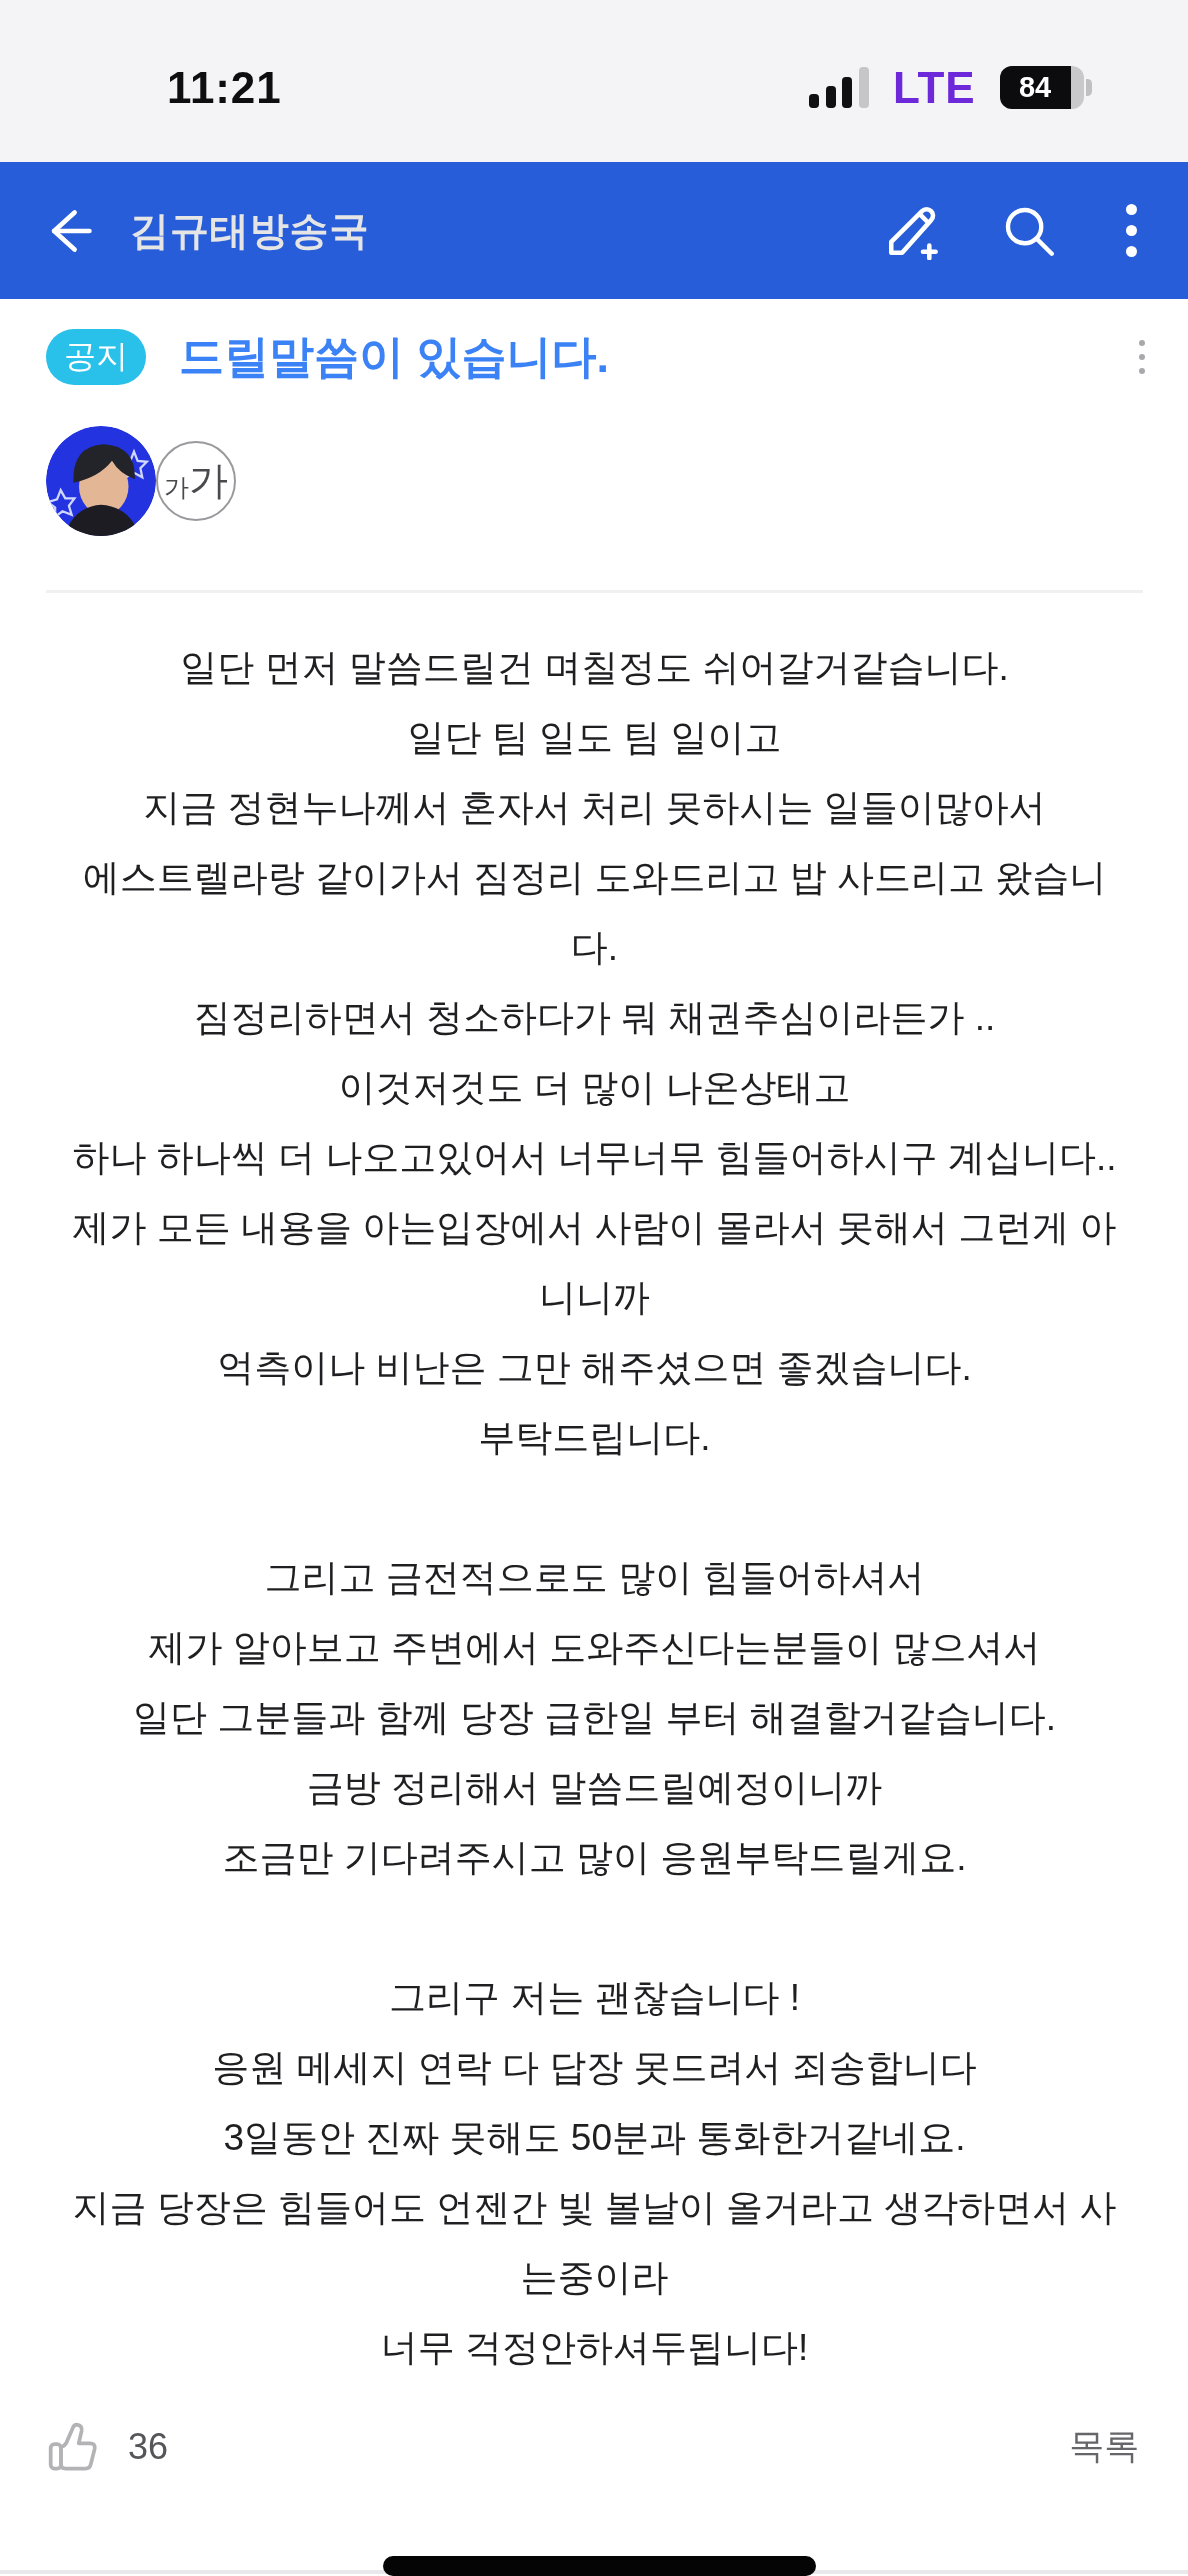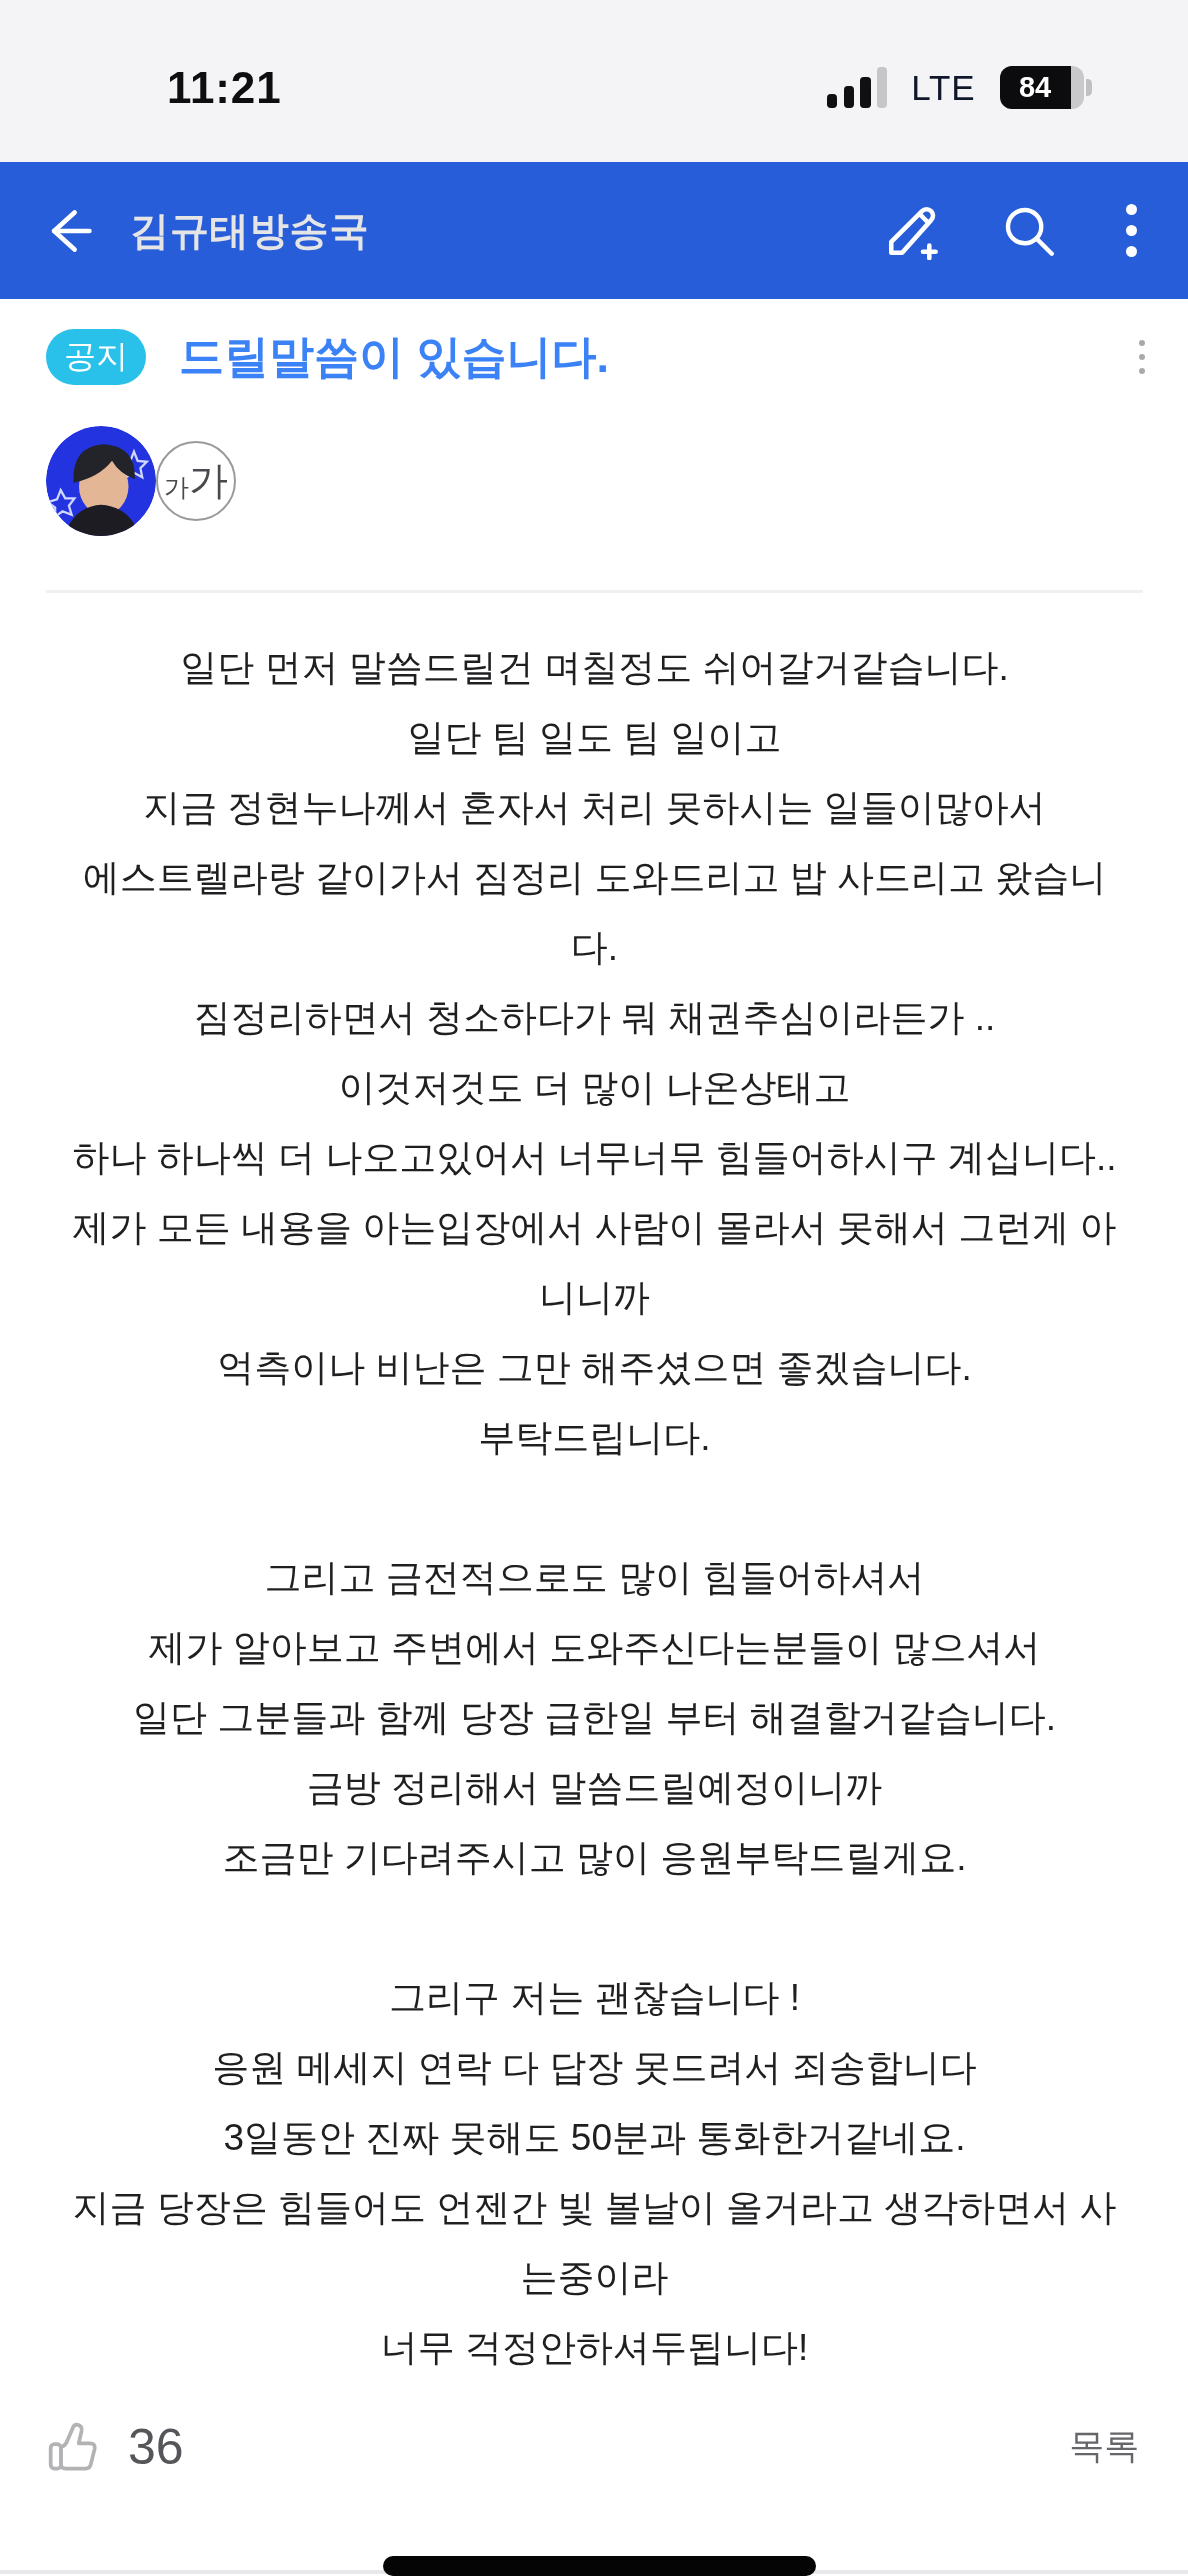--- a/index.html
+++ b/index.html
@@ -14,21 +14,21 @@
     height:162px; background:#f4f4f6;
     display:flex; align-items:center; justify-content:space-between;
     padding:13px 97px 0 167px;
   }
   .sb-time { font-size:44px; font-weight:bold; color:#0e0e10; letter-spacing:0.9px; }
   .sb-right { display:flex; align-items:center; gap:24px; }
   .sb-signal { display:flex; align-items:flex-end; gap:6.5px; height:41px; }
   .sb-signal .bar { width:10.2px; border-radius:3.7px; background:#101012; }
   .sb-signal .b1{height:14px} .sb-signal .b2{height:22px} .sb-signal .b3{height:31px}
   .sb-signal .b4{height:41px; background:#c6c6c8;}
-  .sb-lte { font-size:35px; font-weight:normal; color:#0f172a; letter-spacing:0.9px; }
+  .sb-lte { font-size:44px; font-weight:bold; color:#6d28d9; letter-spacing:0.9px; }
   .sb-batt { display:flex; align-items:center; }
   .sb-batt-body {
     width:84px; height:43px; background:#c9c9cb; border-radius:12px;
     position:relative; overflow:hidden;
   }
   .sb-batt-fill {
     position:absolute; left:0; top:0; bottom:0; width:71px;
     background:#0c0c0e; border-radius:0;
     display:flex; align-items:center; justify-content:center;
   }
@@ -76,21 +76,21 @@
     padding:40px 37px 0 37px;
     font-size:37px; line-height:70px; color:#1f1f22;
     text-align:center; white-space:pre-line;
   }
   
   .footer {
     position:absolute; left:0; right:0; top:2414px;
     display:flex; align-items:center; padding:0 46px;
   }
   .like-btn { display:flex; align-items:center; gap:24px; cursor:pointer; }
-  .like-count { font-size:50px; color:#56565a; }
+  .like-count { font-size:36px; color:#56565a; }
   .spacer { flex:1 1 auto; }
   .list-btn { font-size:35px; color:#66666a; cursor:pointer; padding:9.3px 3.7px; }
   
   .bottom-hairline { position:absolute; left:0; right:0; top:2570px; height:3.7px; background:#e9e9eb; }
   .home-indicator {
     position:absolute; left:383px; top:2556px; width:433px; height:19.5px;
     border-radius:10.2px; background:#050505; cursor:pointer;
   }
 </style>
 </head>

